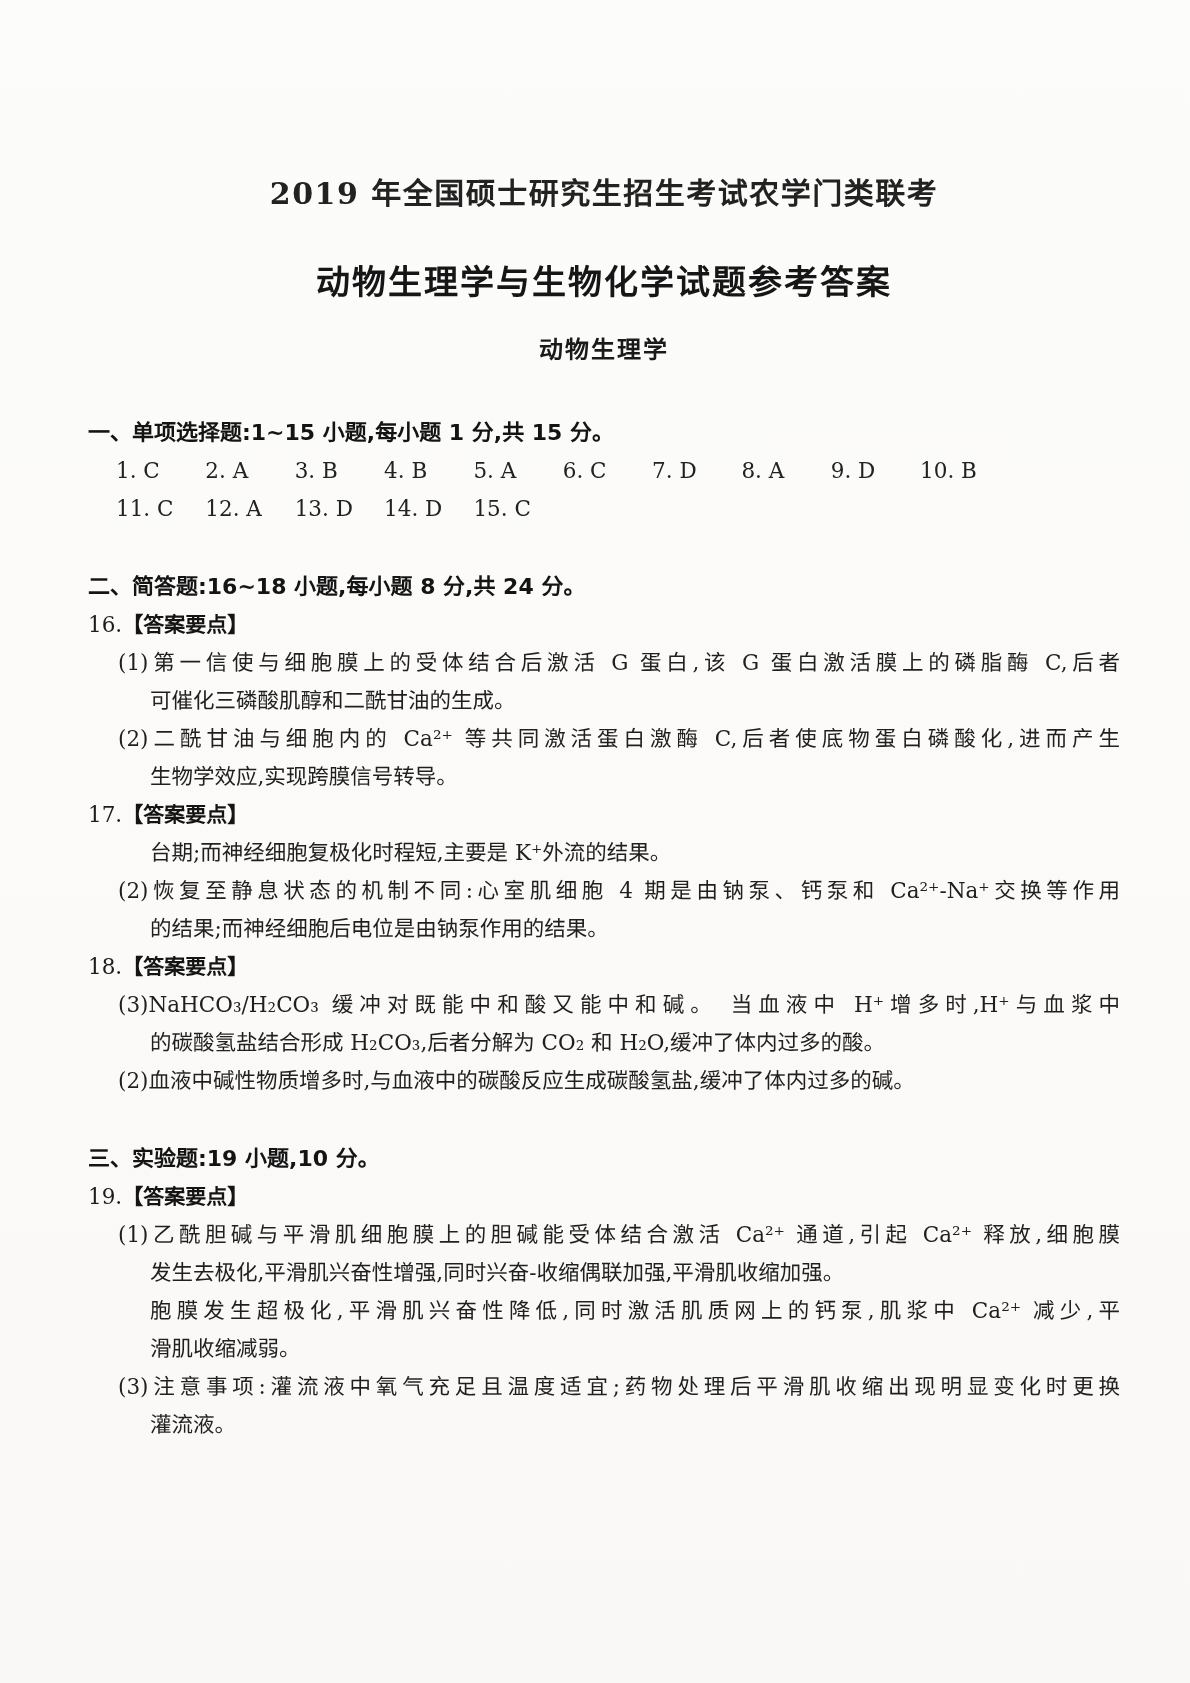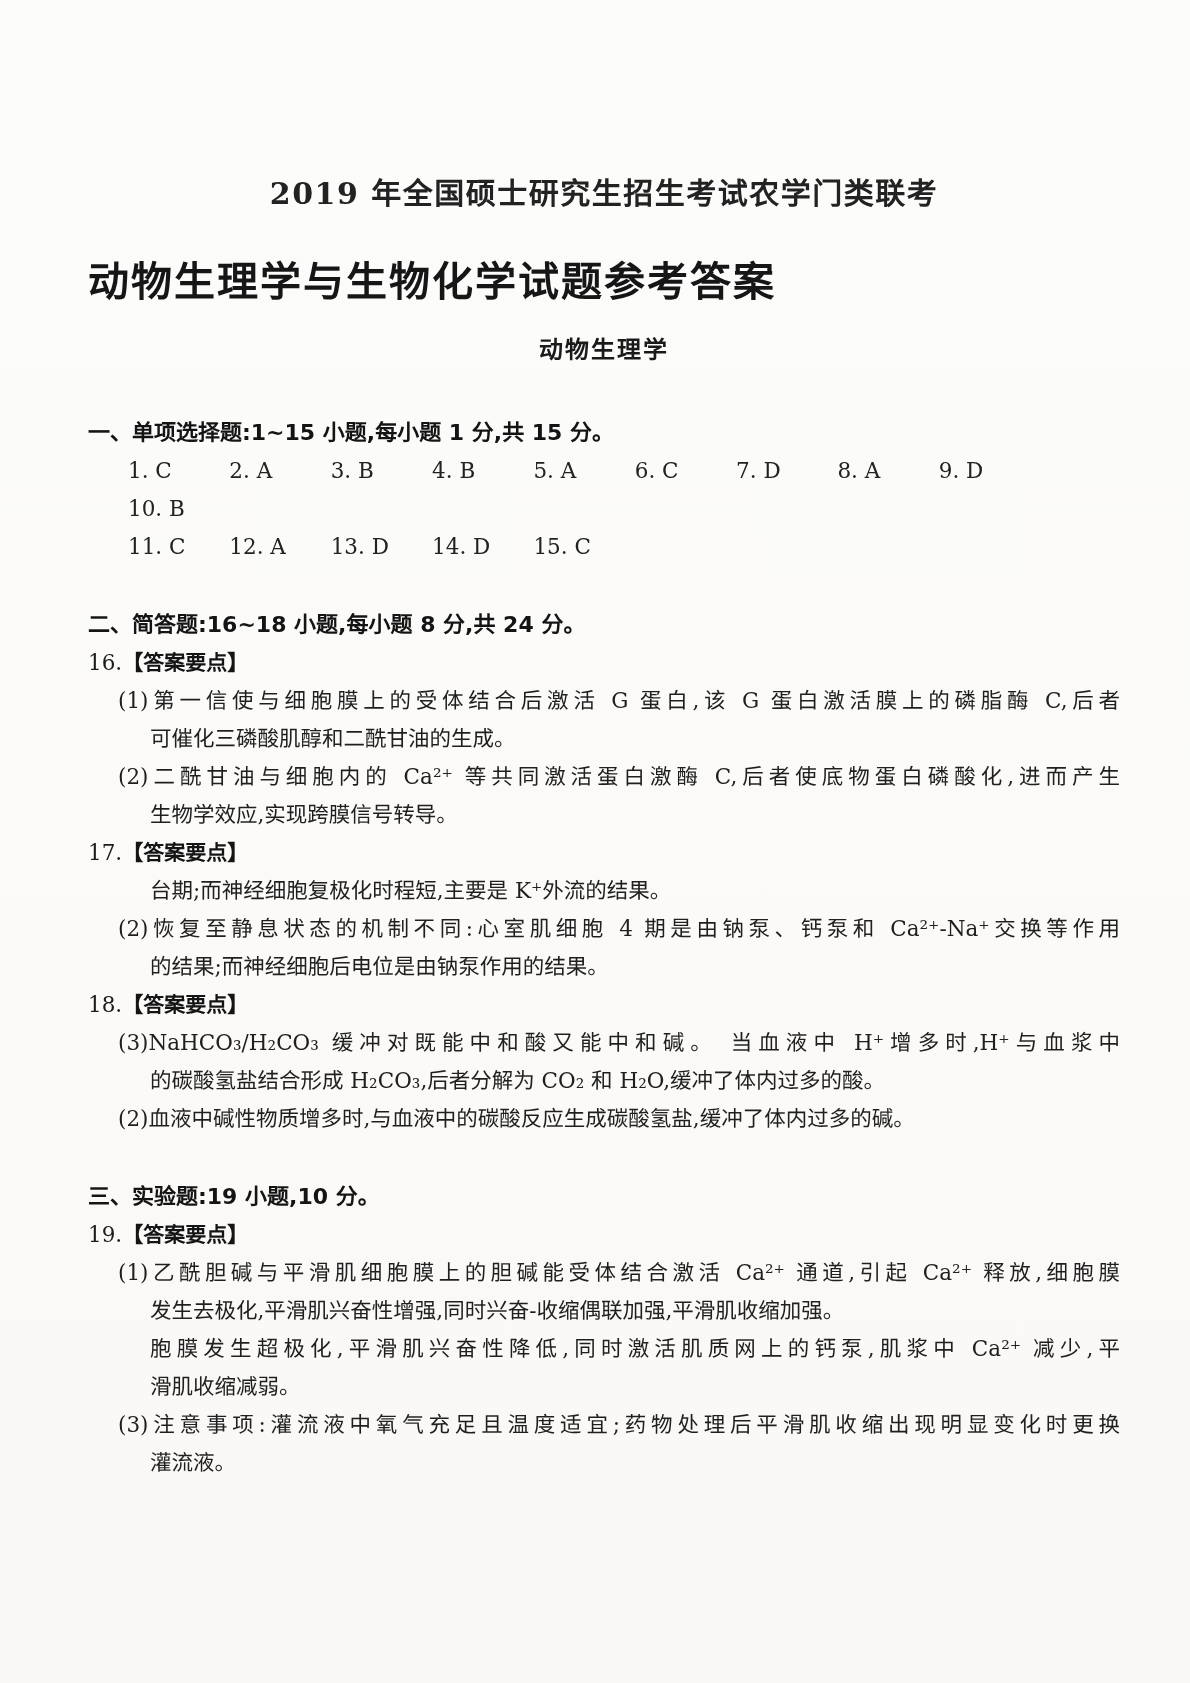--- a/index.html
+++ b/index.html
@@ -9,39 +9,39 @@
     color:#1e1e1e;
     font-family:"DejaVu Serif","Liberation Serif",serif;
   }
   .doc { padding:176px 70px 0 88px; }
 
   .exam-title {
     text-align:center; font-size:30px; line-height:36px; font-weight:600;
     letter-spacing:1.5px; color:#222;
   }
   .doc-title {
-    text-align:left; font-size:41px; line-height:44px; margin-top:48px;
+    text-align:center; font-size:34px; line-height:44px; margin-top:48px;
     font-family:"DejaVu Sans","Liberation Sans",sans-serif; font-weight:bold;
     letter-spacing:2px; color:#161616;
   }
   .subject {
     text-align:center; font-size:24px; line-height:32px; margin-top:30px;
     font-family:"DejaVu Sans","Liberation Sans",sans-serif; font-weight:bold;
     letter-spacing:2px; color:#1a1a1a;
   }
 
   .sec-heading {
     font-size:22px; line-height:38px; margin-top:48px;
     font-family:"DejaVu Sans","Liberation Sans",sans-serif; font-weight:bold;
     color:#141414;
   }
   .sec-heading.mt-gap { margin-top:40px; }
 
   .ans-row { margin-left:28px; line-height:38px; font-size:21.5px; color:#222; }
-  .ans-row .ans { display:inline-block; width:82.5px;margin-left:12px; }
+  .ans-row .ans { display:inline-block; width:82.5px; }
 
   .qhead { line-height:38px; font-size:21.5px; color:#1c1c1c; }
   .qhead .qtag {
     font-family:"DejaVu Sans","Liberation Sans",sans-serif; font-weight:bold;
     font-size:21px; color:#141414;
   }
 
   .ln { font-size:21.5px; line-height:38px; color:#1f1f1f; height:38px; overflow:hidden; }
   .ln.item { margin-left:30px; }
   .ln.cont { margin-left:62px; }

